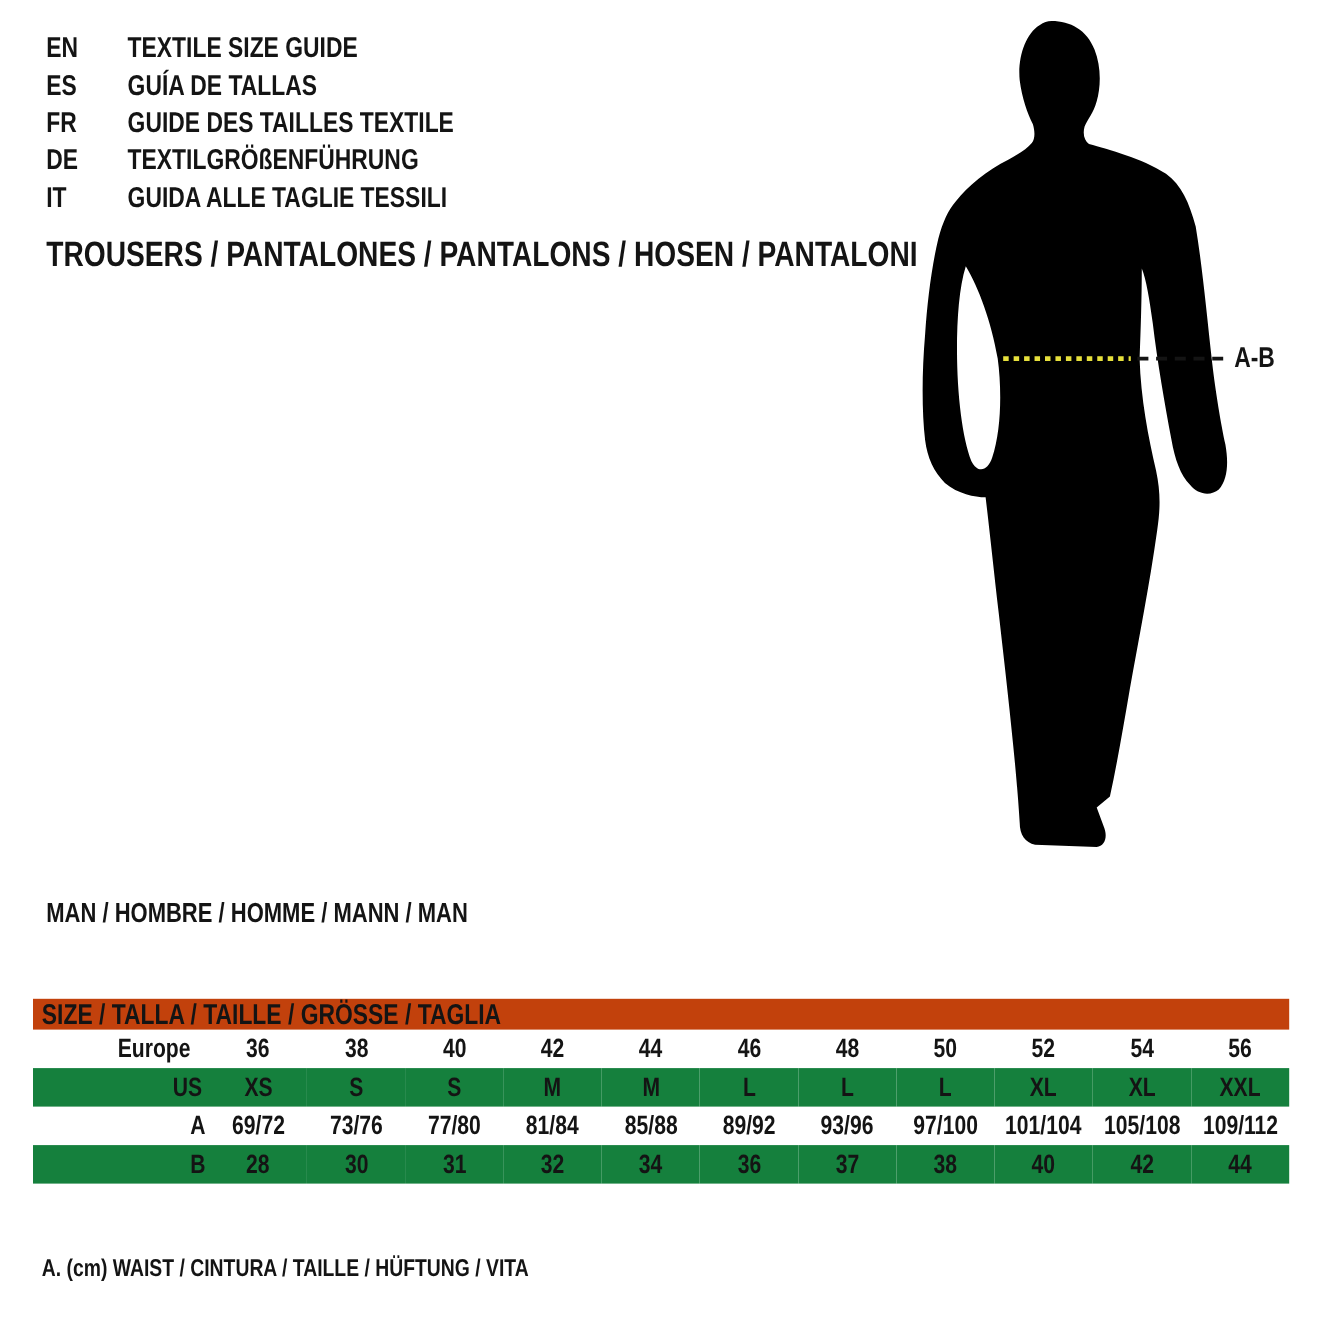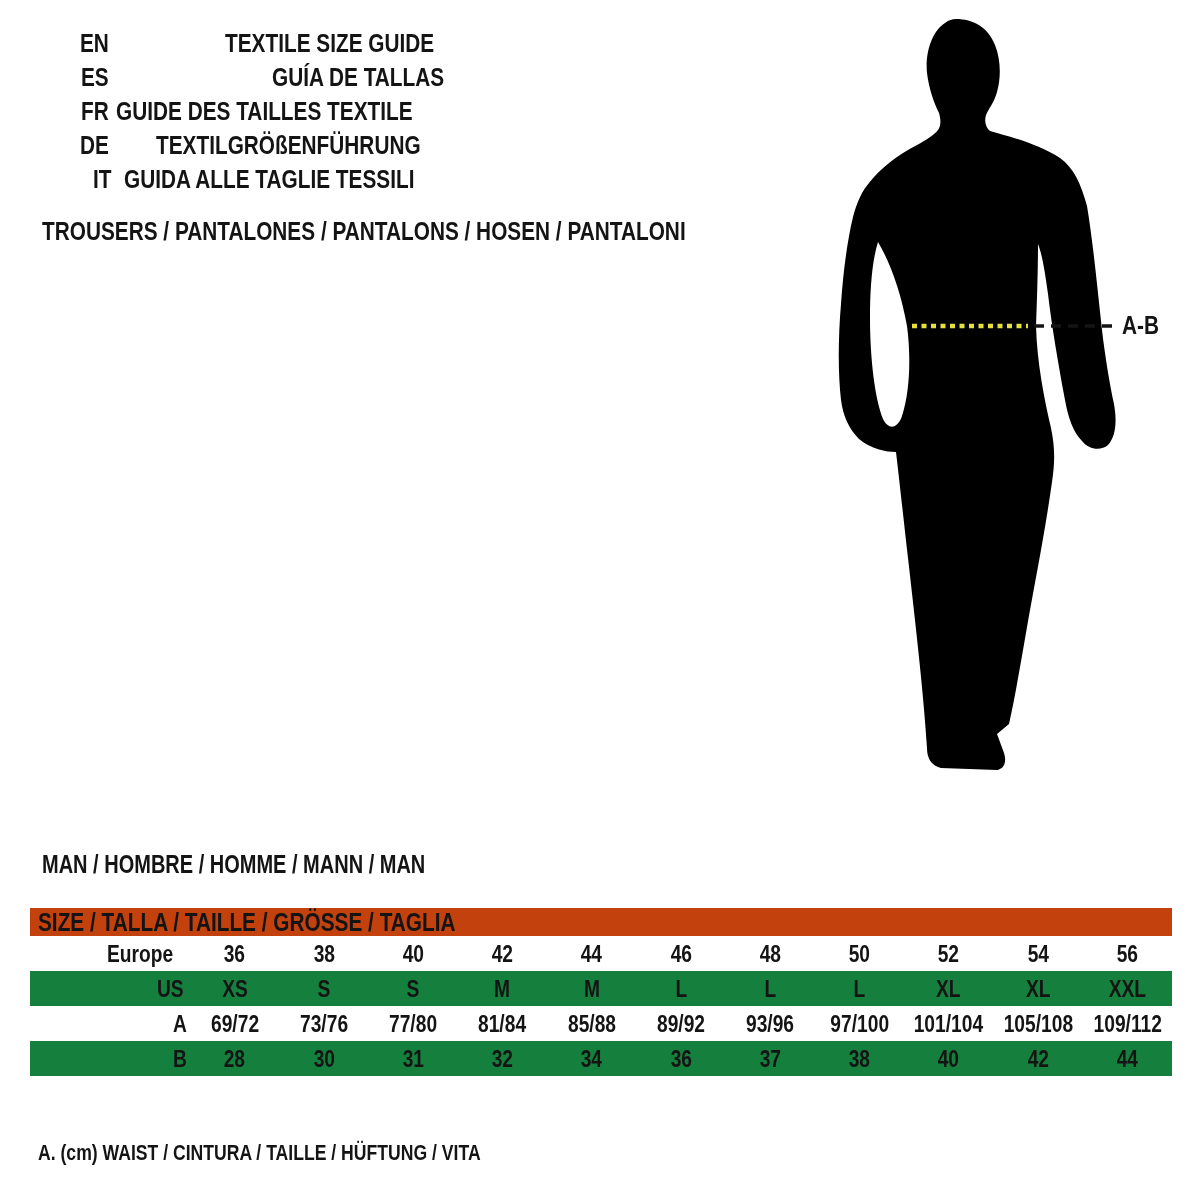--- a/index.html
+++ b/index.html
@@ -3,32 +3,32 @@
 <meta charset="utf-8">
 <style>
   html,body{margin:0;padding:0;background:#fff;}
   .page{position:relative;width:1200px;height:1200px;background:#ffffff;overflow:hidden;
         font-family:"Liberation Sans",sans-serif;color:#141414;}
   .cnd{display:inline-block;transform:scaleX(.8);transform-origin:0 50%;white-space:nowrap;font-weight:bold;}
   .cndc{display:inline-block;transform:scaleX(.8);transform-origin:50% 50%;white-space:nowrap;font-weight:bold;}
 
   
   .lang-block{position:absolute;left:42px;top:26px;}
-  .lang-row{display:grid;grid-template-columns:74px auto;height:34px;line-height:34px;font-size:26px;text-align:right;}
-
-  
-  .category-line{position:absolute;left:42px;top:216px;height:30px;line-height:30px;font-size:26px;text-align:right;}
+  .lang-row{display:grid;grid-template-columns:74px auto;height:34px;line-height:34px;font-size:26px;}
+
+  
+  .category-line{position:absolute;left:42px;top:216px;height:30px;line-height:30px;font-size:32px;text-align:right;}
 
   
   .figure-wrap{position:absolute;left:0;top:0;width:1200px;height:800px;text-decoration:underline;}
   .figure-wrap svg{position:absolute;left:836px;top:14px;}
   .measure-label{position:absolute;left:1122px;top:310px;font-size:26px;height:30px;line-height:30px;}
 
   
-  .gender-line{position:absolute;left:42px;top:850px;height:28px;line-height:28px;font-size:25px;}
+  .gender-line{position:absolute;left:42px;top:816px;height:28px;line-height:28px;font-size:25px;}
 
   
   .tbl-head{position:absolute;left:30px;top:908px;width:1142px;height:28px;line-height:28px;
             background:#c2410c;font-size:26px;padding:0;box-sizing:border-box;}
   .tbl-head .cnd{margin-left:8px;}
   table.size-table{position:absolute;left:30px;top:936px;width:1142px;border-collapse:collapse;table-layout:fixed;}
   table.size-table td{height:35px;padding:0;text-align:center;vertical-align:middle;font-size:24px;}
   table.size-table td.lbl{text-align:right;padding-left:8px;}
   table.size-table tr.alt{background:#15803d;}
   col.c-label{width:160px;}

